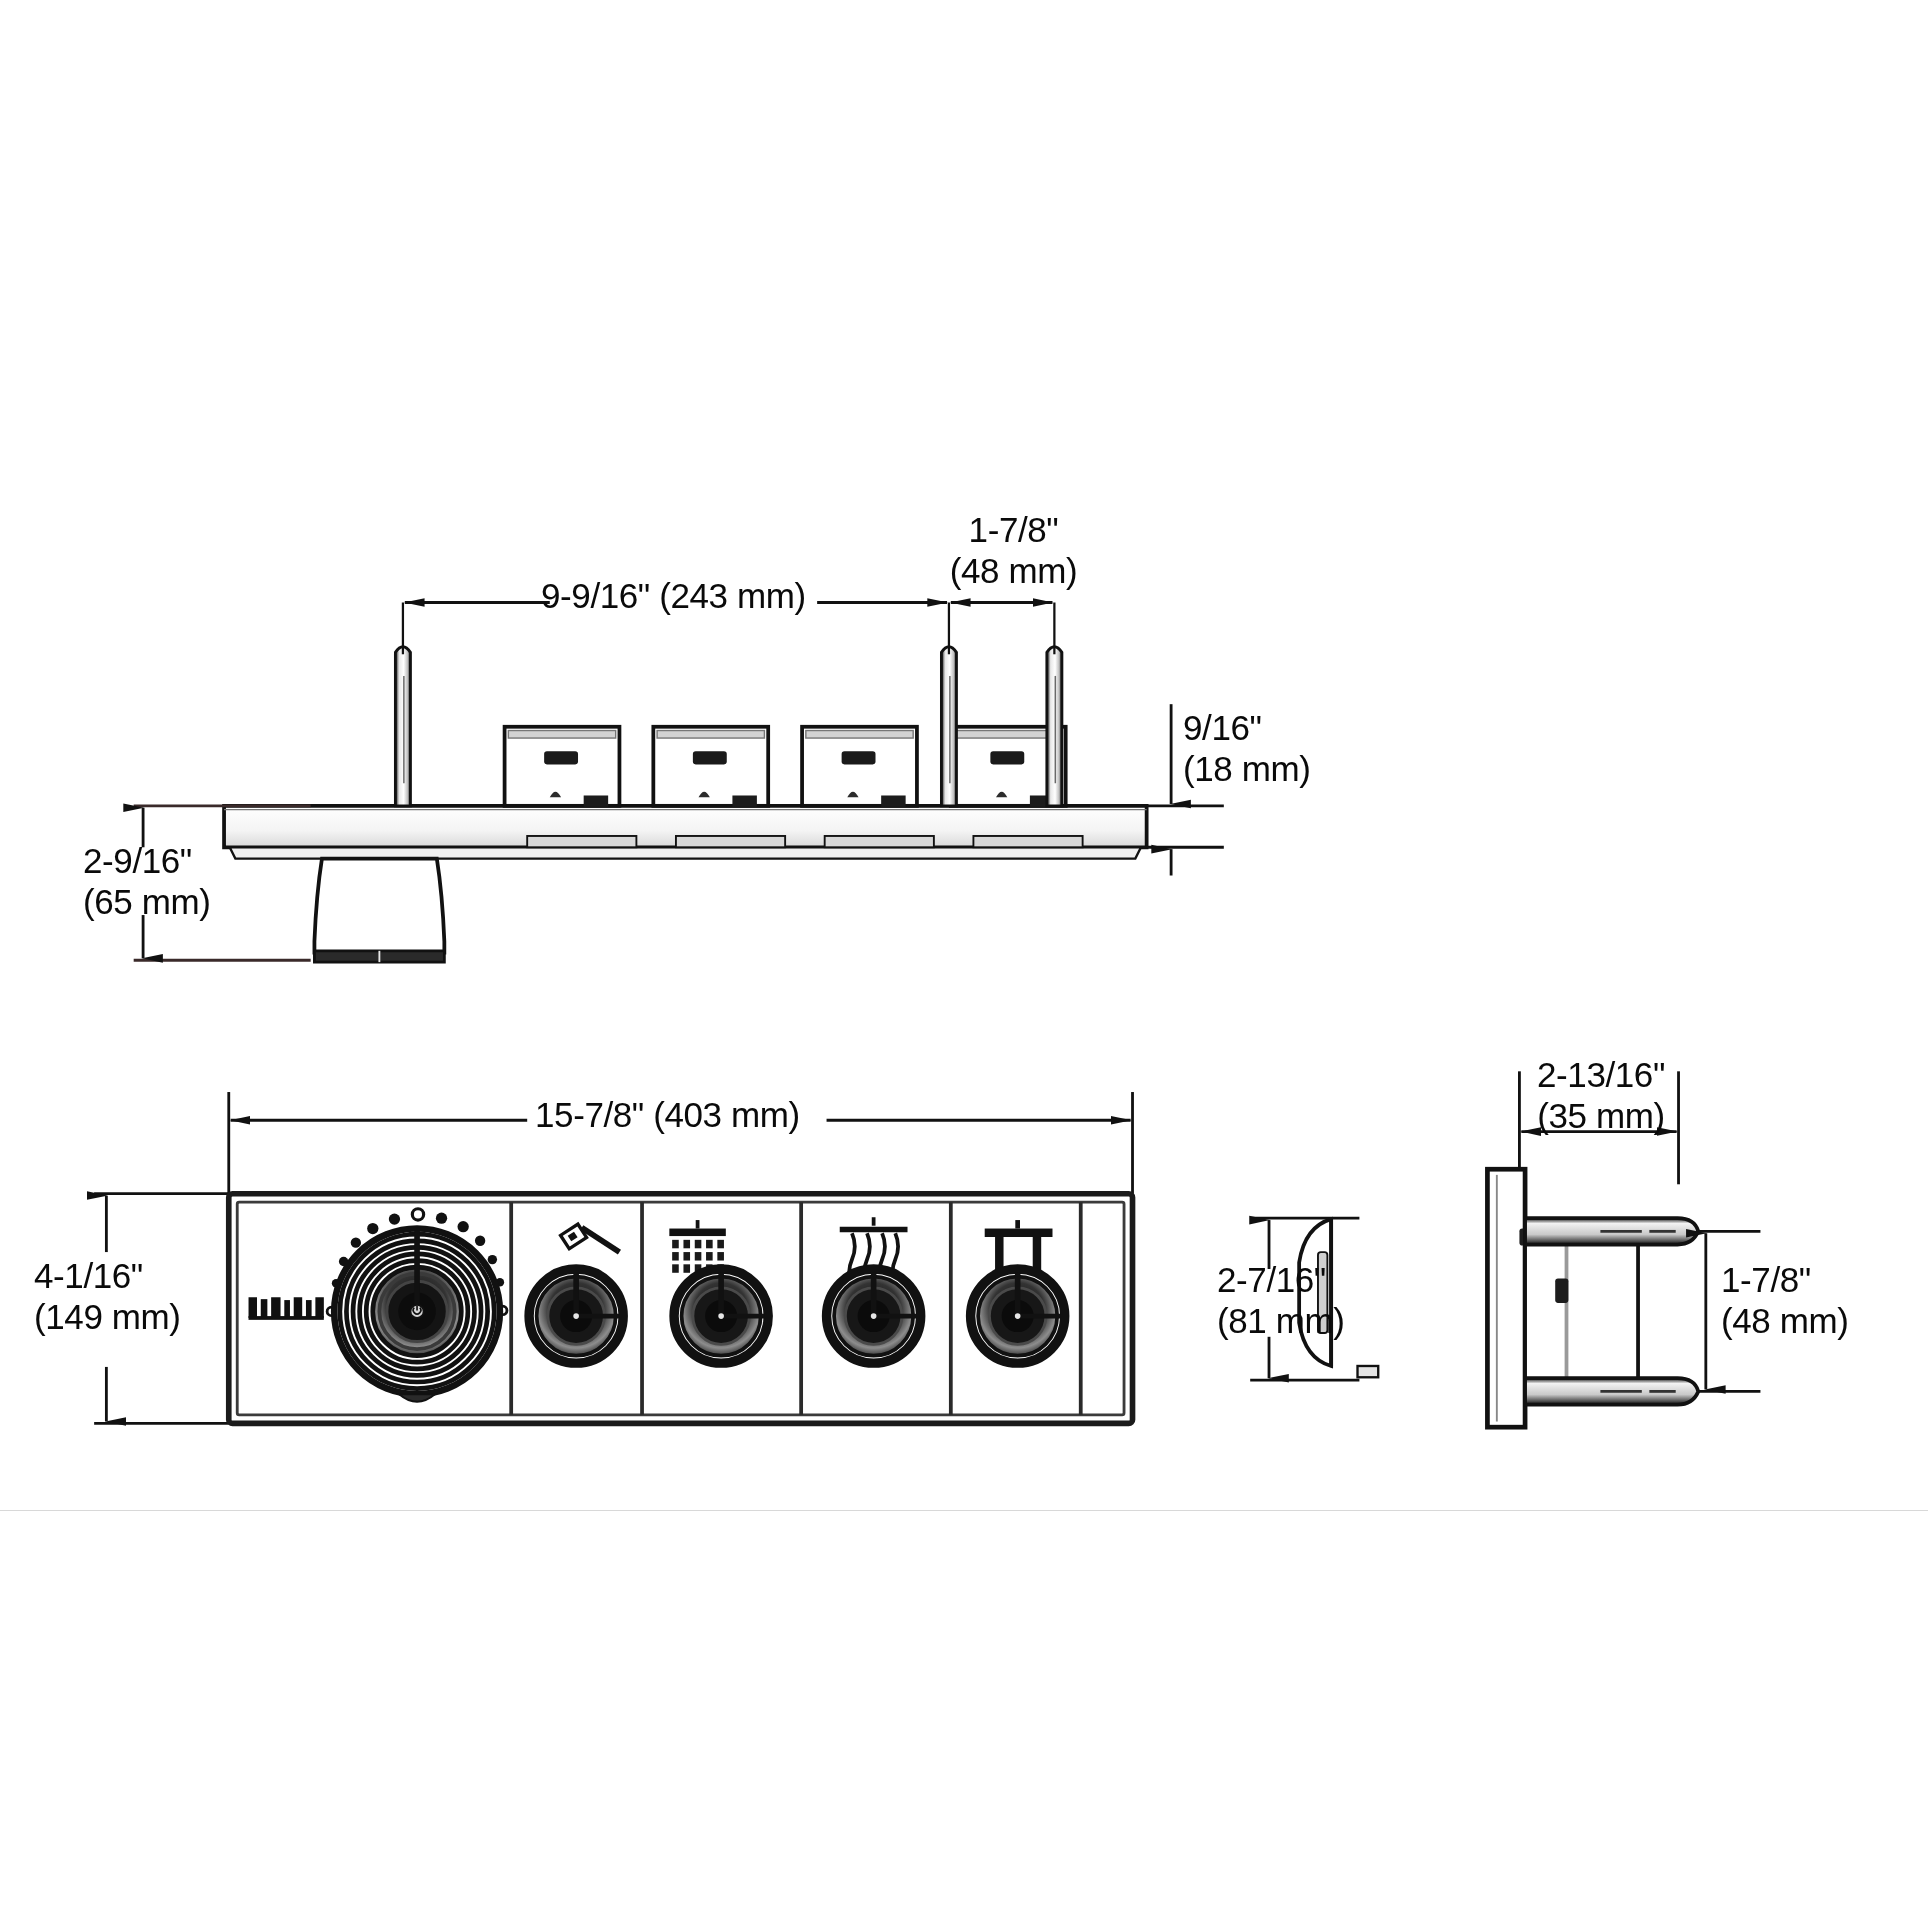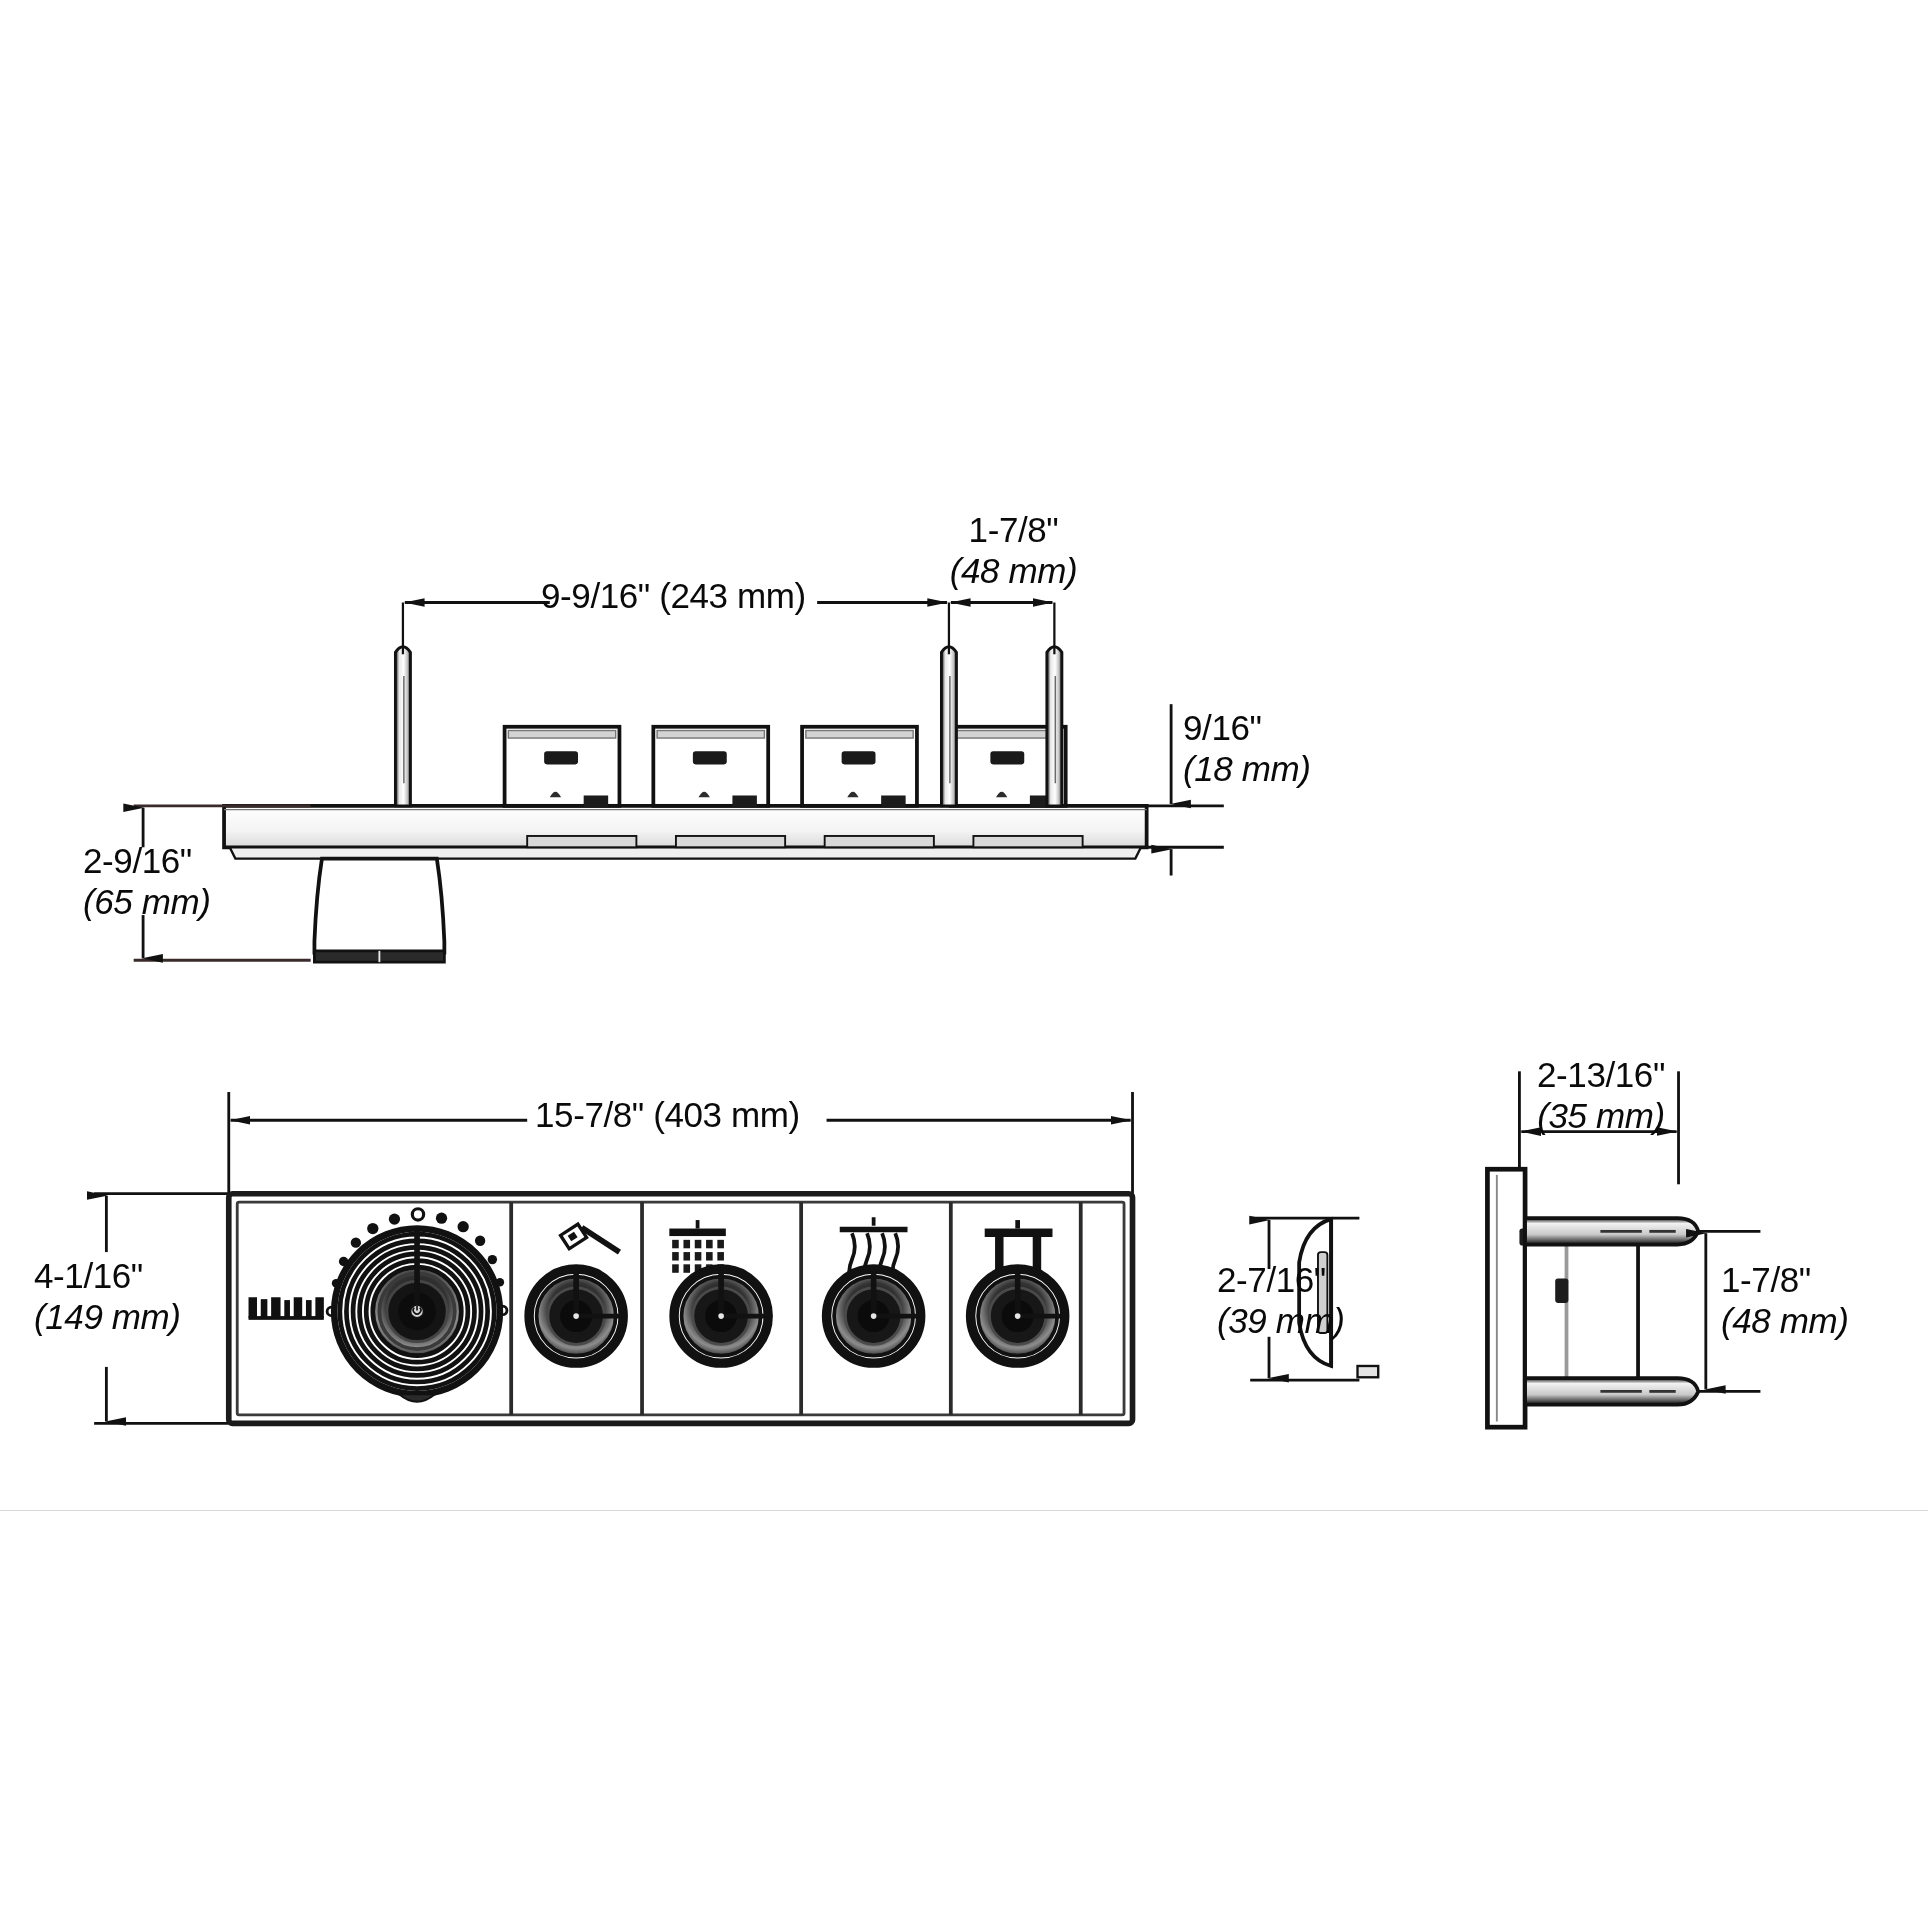--- a/index.html
+++ b/index.html
@@ -18,21 +18,21 @@
   .dim-label {
     position: absolute;
     font-family: "Liberation Sans", sans-serif;
     font-size: 35px;
     font-weight: 400;
     color: #0a0a0a;
     line-height: 1.16;
     letter-spacing: -0.4px;
     white-space: nowrap;
   }
-  .dim-label .l2 { display: block; font-style: italic; }
+  .dim-label .l2 { display: block; }
   .center { text-align: center; }
   .svg-layer {
     position: absolute;
     left: 0; top: 0;
     width: 1928px; height: 1928px;
     pointer-events: none;
   }
   .bottom-rule {
     position: absolute;
     left: 0;
@@ -384,21 +384,21 @@
     <span class="l2">(149 mm)</span>
   </div>
 
   <div class="dim-label center" style="left:1507px; top:1055px; width:188px;">
     <span>2-13/16"</span>
     <span class="l2">(35 mm)</span>
   </div>
 
   <div class="dim-label" style="left:1217px; top:1260px;">
     <span>2-7/16"</span>
-    <span class="l2">(39 mm)</span>
+    <span class="l2">(81 mm)</span>
   </div>
 
   <div class="dim-label" style="left:1721px; top:1260px;">
     <span>1-7/8"</span>
     <span class="l2">(48 mm)</span>
   </div>
 
   <div class="bottom-rule"></div>
 </div>
 

